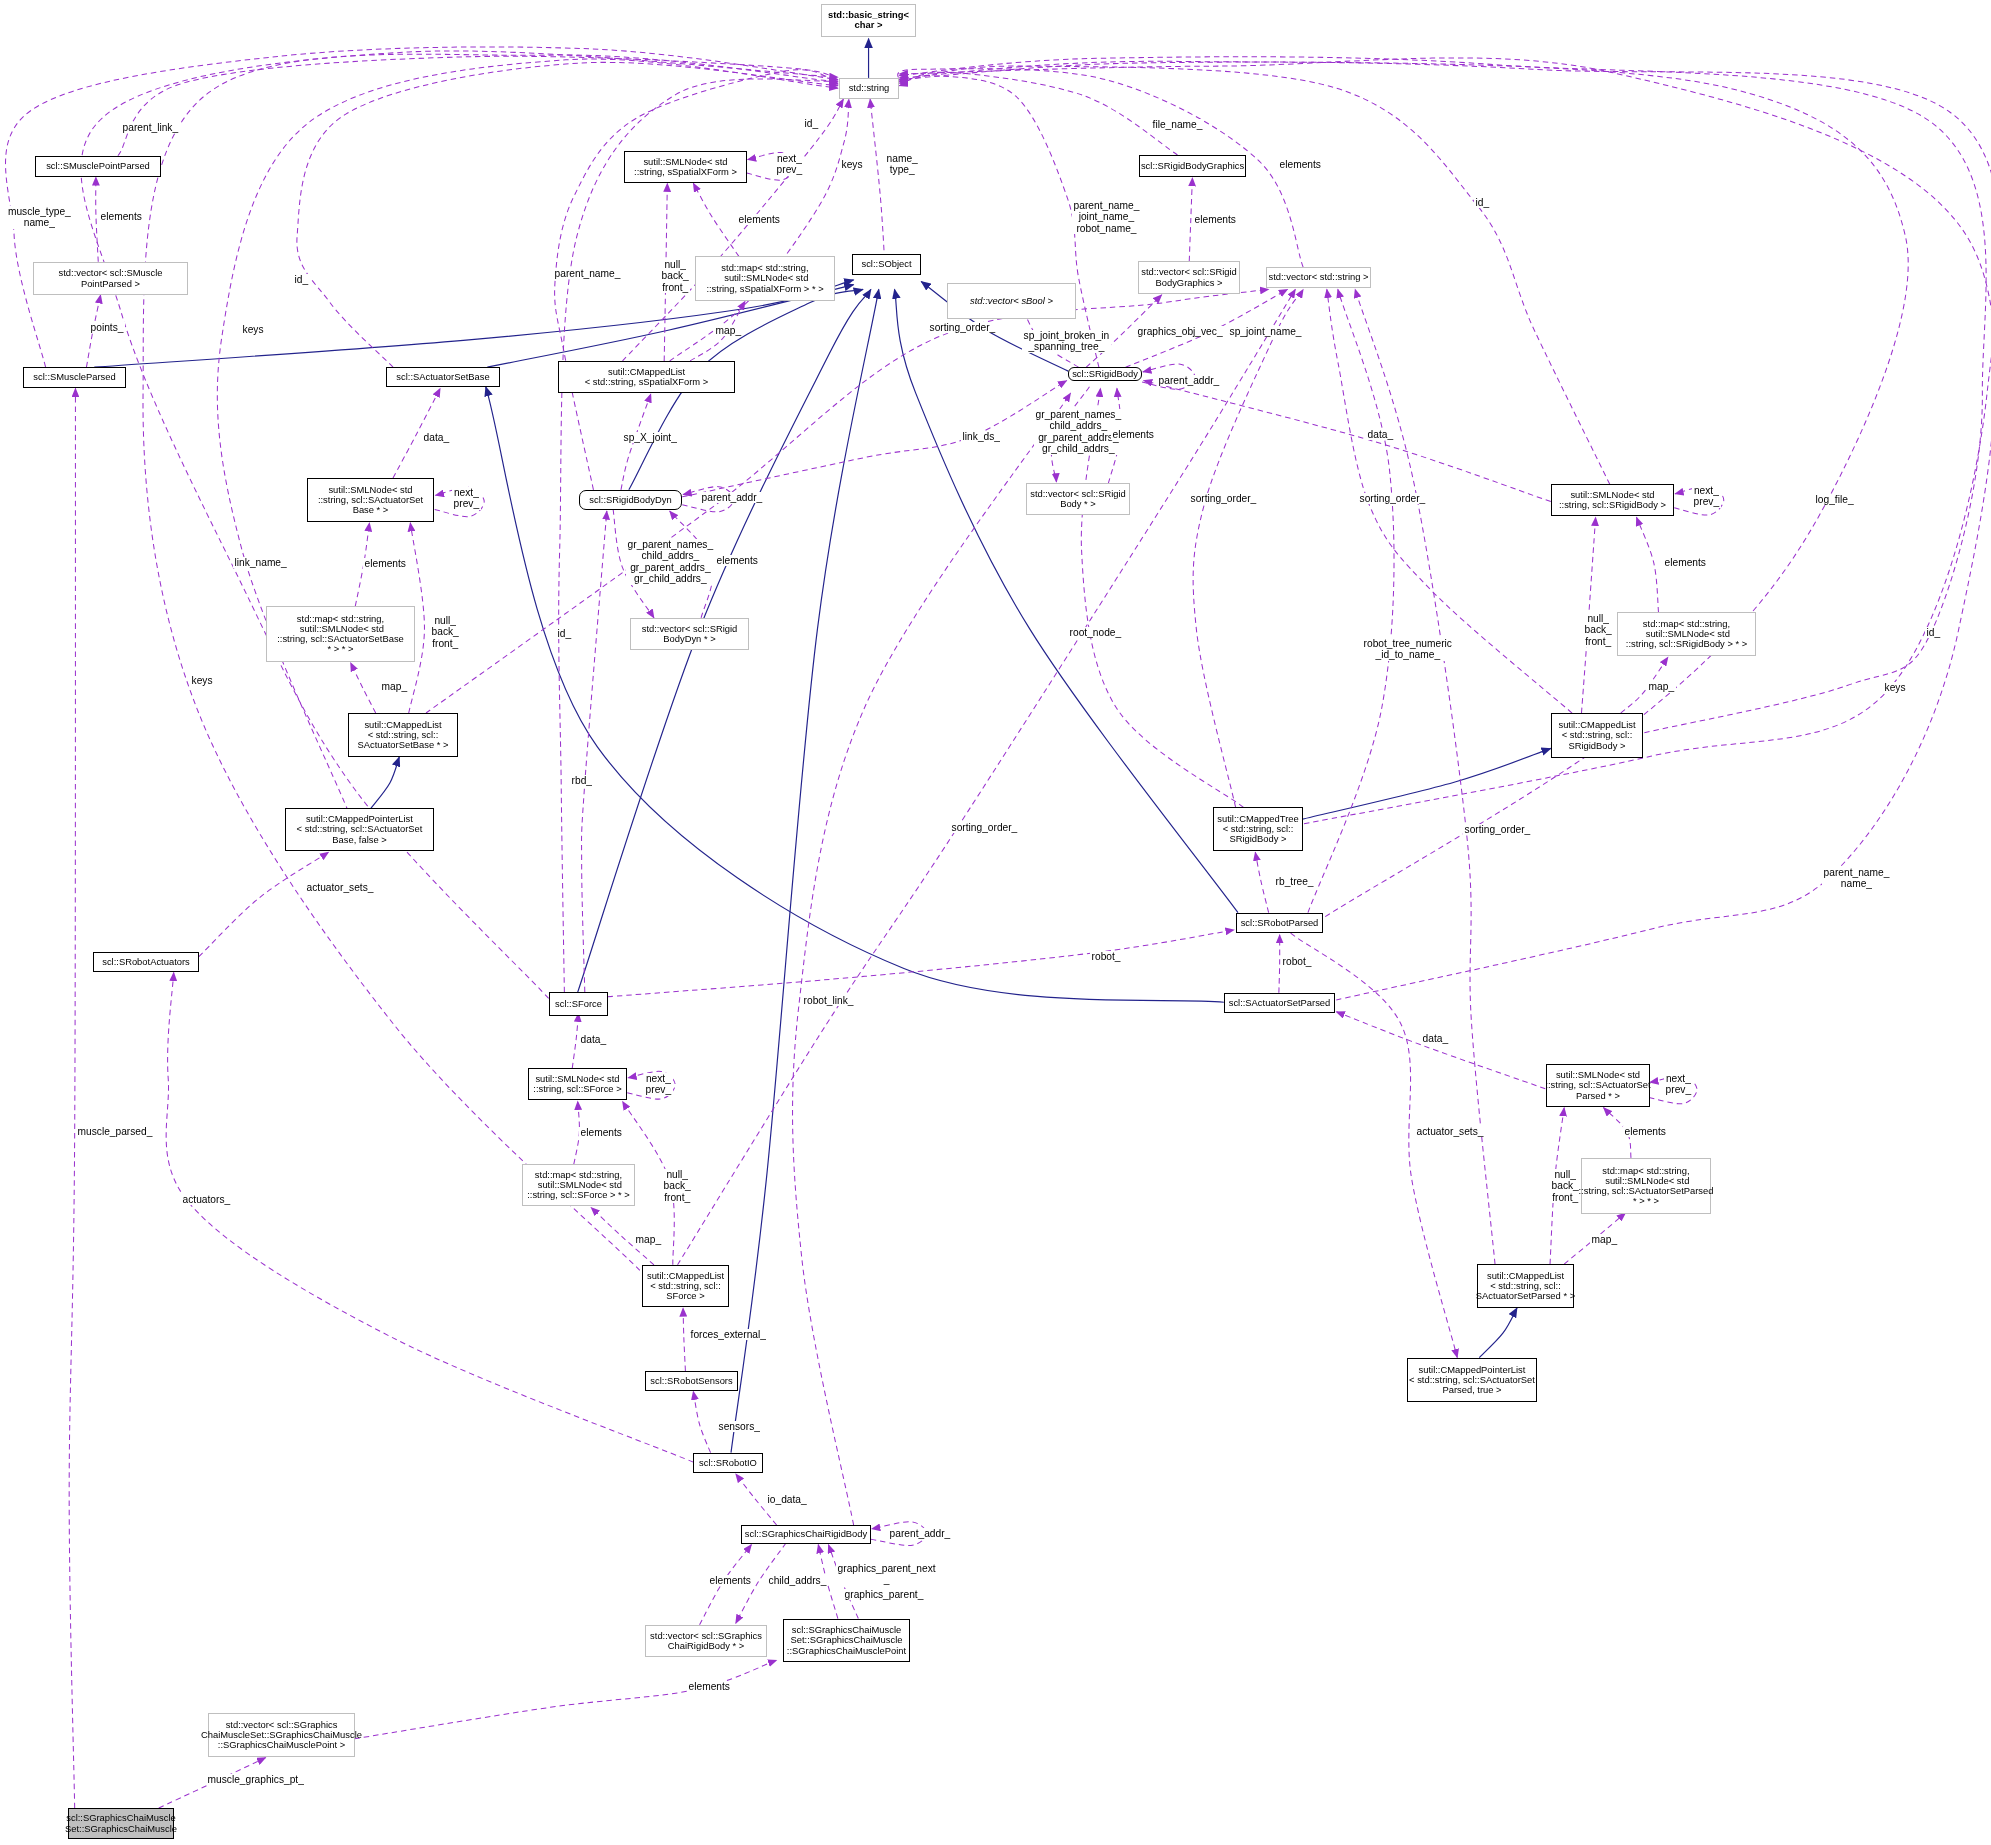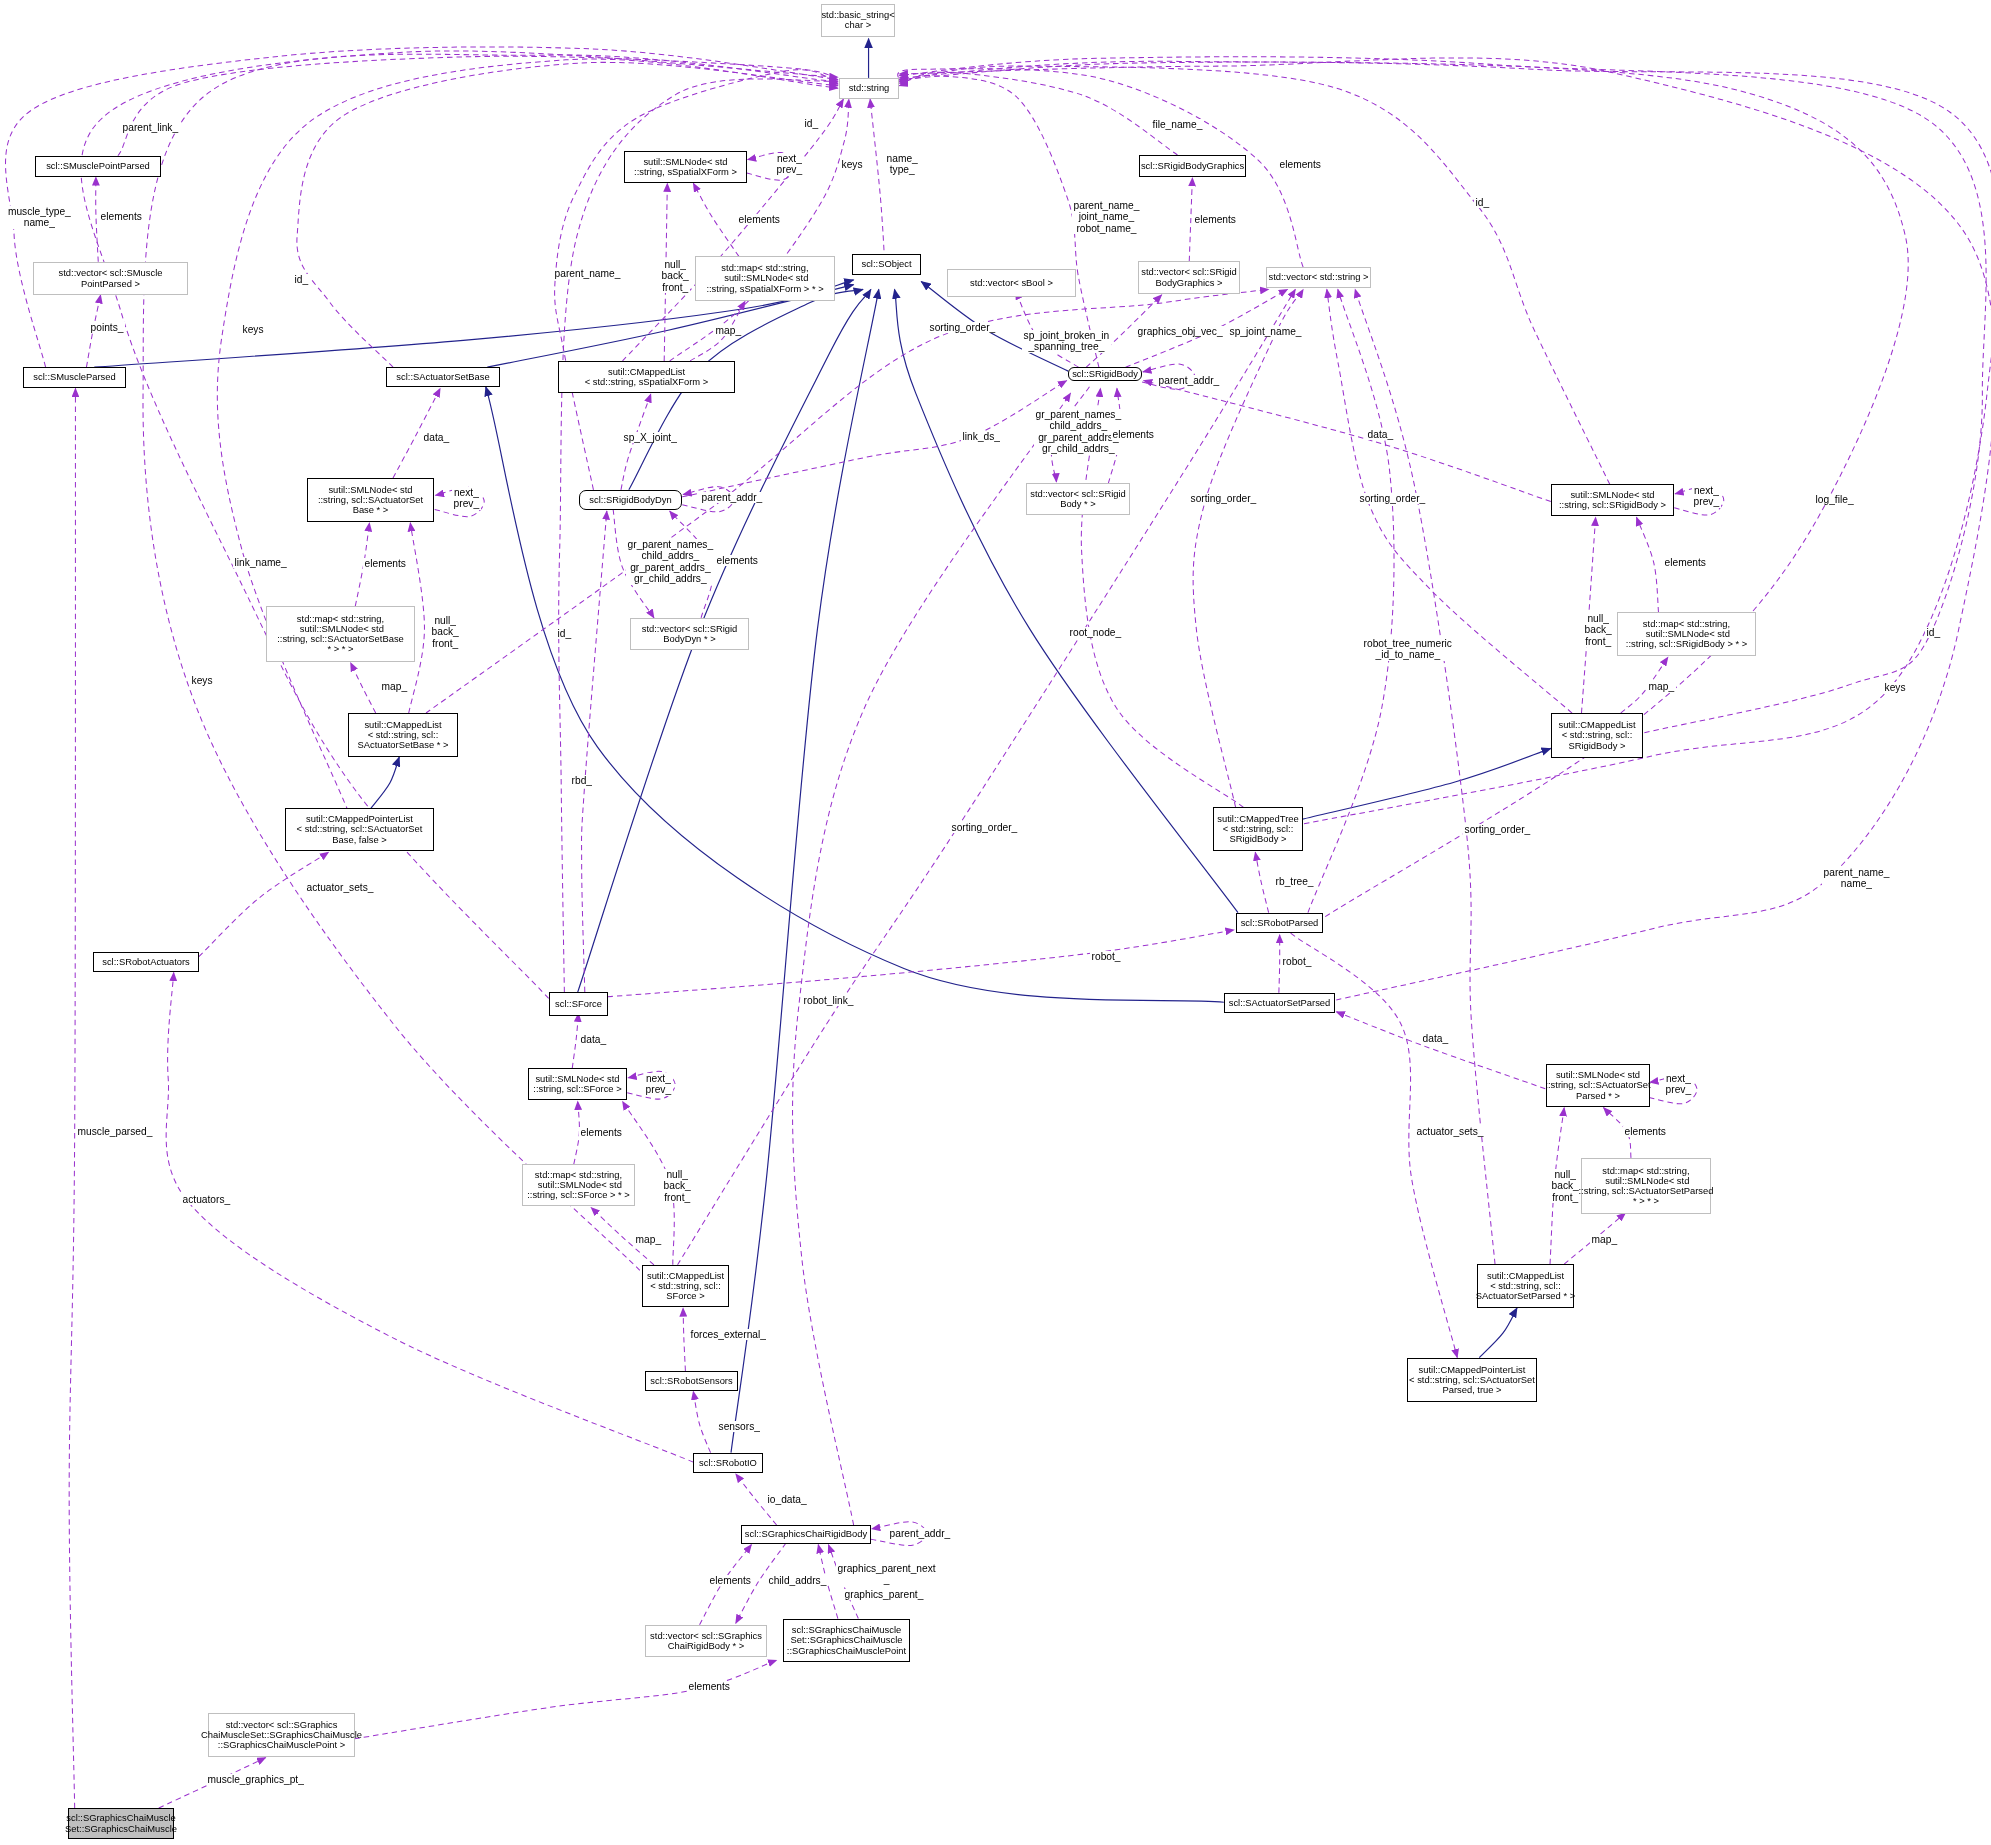--- a/index.html
+++ b/index.html
@@ -226,34 +226,34 @@
     <div class="edge-label" style="left: 961px; top: 431px;">link_ds_</div>
     <div class="edge-label" style="left: 570px; top: 775px;">rbd_</div>
     <div class="edge-label" style="left: 1664px; top: 1073px;">next_
 prev_</div>
     <div class="edge-label" style="left: 1623px; top: 1126px;">elements</div>
     <div class="edge-label" style="left: 1550px; top: 1169px;">null_
 back_
 front_</div>
     <div class="edge-label" style="left: 1590px; top: 1234px;">map_</div>
     <div class="edge-label" style="left: 1421px; top: 1033px;">data_</div>
-    <div class="node tpl" style="left: 821px; top: 3.9px; width: 74px; height: 33px;">std::basic_string&lt;
+    <div class="node tpl" style="left: 821px; top: 3.9px; width: 95px; height: 33px; font-weight: bold;">std::basic_string&lt;
 char &gt;</div>
     <div class="node tpl" style="left: 839px; top: 78px; width: 60px; height: 21px;">std::string</div>
     <div class="node" style="left: 35px; top: 156px; width: 126px; height: 21px;">scl::SMusclePointParsed</div>
     <div class="node tpl" style="left: 33px; top: 262px; width: 155px; height: 33px;">std::vector&lt; scl::SMuscle
 PointParsed &gt;</div>
     <div class="node" style="left: 23px; top: 367px; width: 103px; height: 21px;">scl::SMuscleParsed</div>
     <div class="node" style="left: 624px; top: 151px; width: 123px; height: 32px;">sutil::SMLNode&lt; std
 ::string, sSpatialXForm &gt;</div>
     <div class="node tpl" style="left: 695px; top: 256px; width: 140px; height: 45px;">std::map&lt; std::string,
  sutil::SMLNode&lt; std
 ::string, sSpatialXForm &gt; * &gt;</div>
     <div class="node" style="left: 852px; top: 254px; width: 69px; height: 21px;">scl::SObject</div>
-    <div class="node tpl" style="left: 947px; top: 269px; width: 129px; height: 28px;">std::vector&lt; sBool &gt;</div>
+    <div class="node tpl" style="left: 947px; top: 283px; width: 129px; height: 36px; font-style: italic;">std::vector&lt; sBool &gt;</div>
     <div class="node" style="left: 1139px; top: 155px; width: 107px; height: 22px;">scl::SRigidBodyGraphics</div>
     <div class="node tpl" style="left: 1138px; top: 261px; width: 102px; height: 33px;">std::vector&lt; scl::SRigid
 BodyGraphics &gt;</div>
     <div class="node tpl" style="left: 1266px; top: 267px; width: 105px; height: 21px;">std::vector&lt; std::string &gt;</div>
     <div class="node" style="left: 386px; top: 367px; width: 114px; height: 20.4px;">scl::SActuatorSetBase</div>
     <div class="node" style="left: 558px; top: 361px; width: 177px; height: 32px;">sutil::CMappedList
 &lt; std::string, sSpatialXForm &gt;</div>
     <div class="node" style="left: 1068px; top: 367px; width: 74px; height: 14px; border-radius: 6px;">scl::SRigidBody</div>
     <div class="node" style="left: 579px; top: 490px; width: 103px; height: 20.4px; border-radius: 7px;">scl::SRigidBodyDyn</div>
     <div class="node" style="left: 307px; top: 478px; width: 127px; height: 44px;">sutil::SMLNode&lt; std

